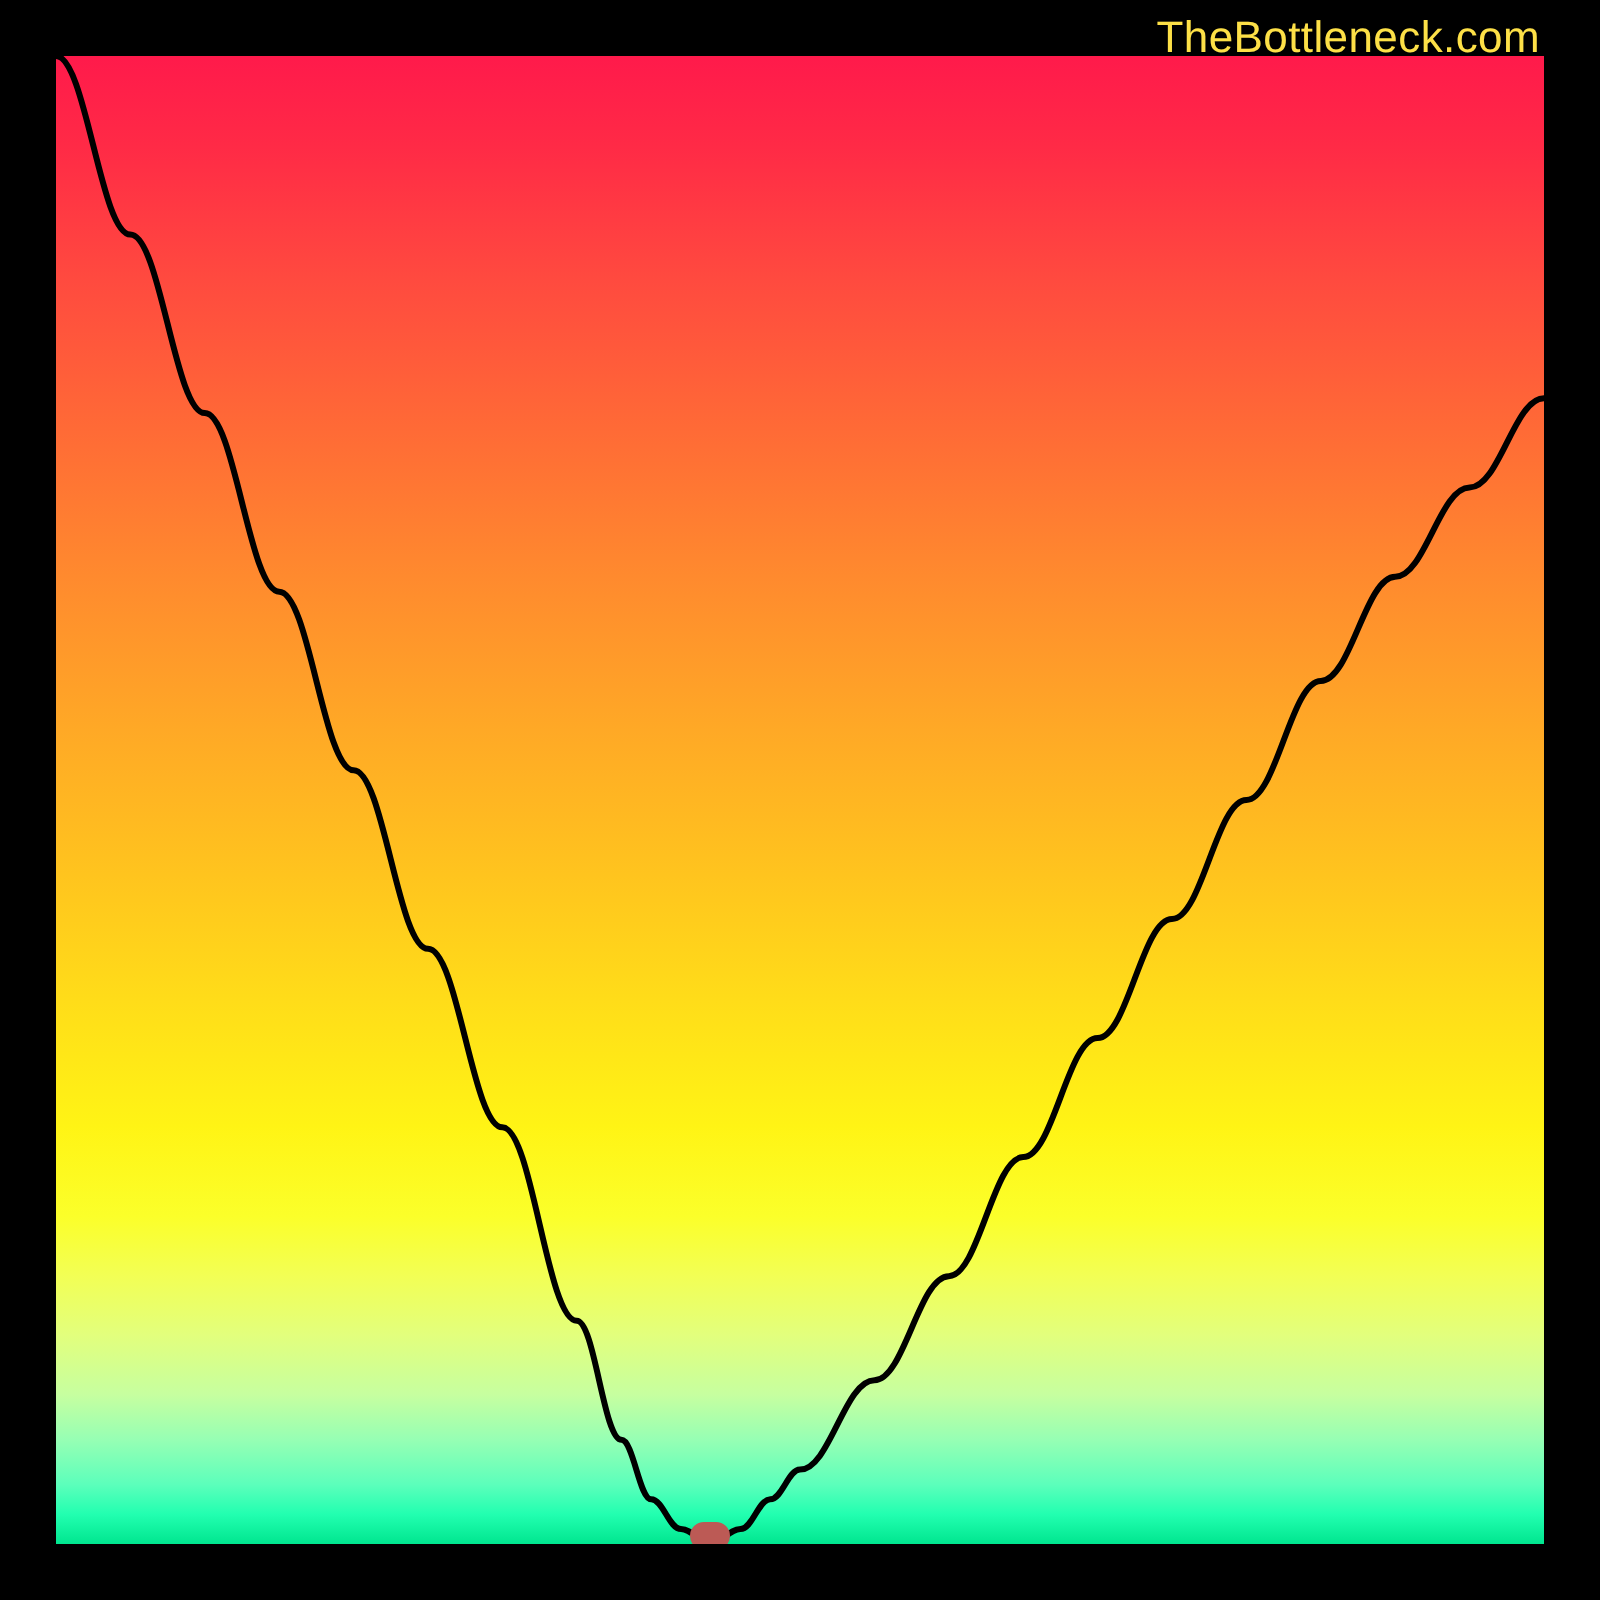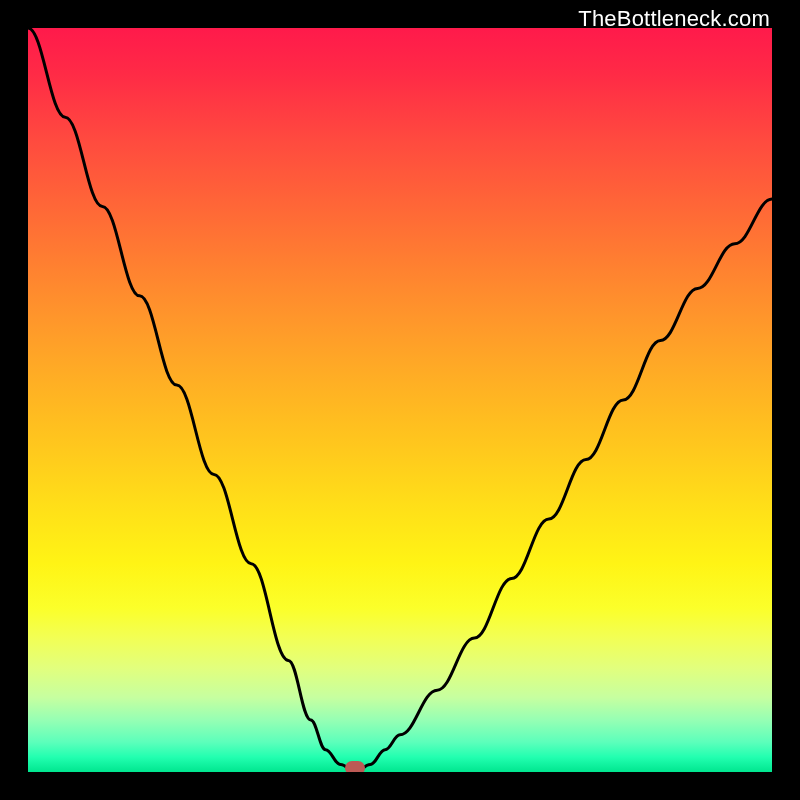--- a/index.html
+++ b/index.html
@@ -45,21 +45,21 @@
       #96ffb4 93%,
       #5cffbb 96%,
       #22ffb0 98%,
       #00e68f 100%
     );
   }
   .watermark {
     position: absolute;
     top: 6px;
     right: 30px;
-    color: #ffffff;
+    color: #fde047;
     font-size: 22px;
     font-weight: 400;
     z-index: 5;
     letter-spacing: 0.2px;
   }
   svg.curve {
     position: absolute;
     inset: 0;
     width: 100%;
     height: 100%;

